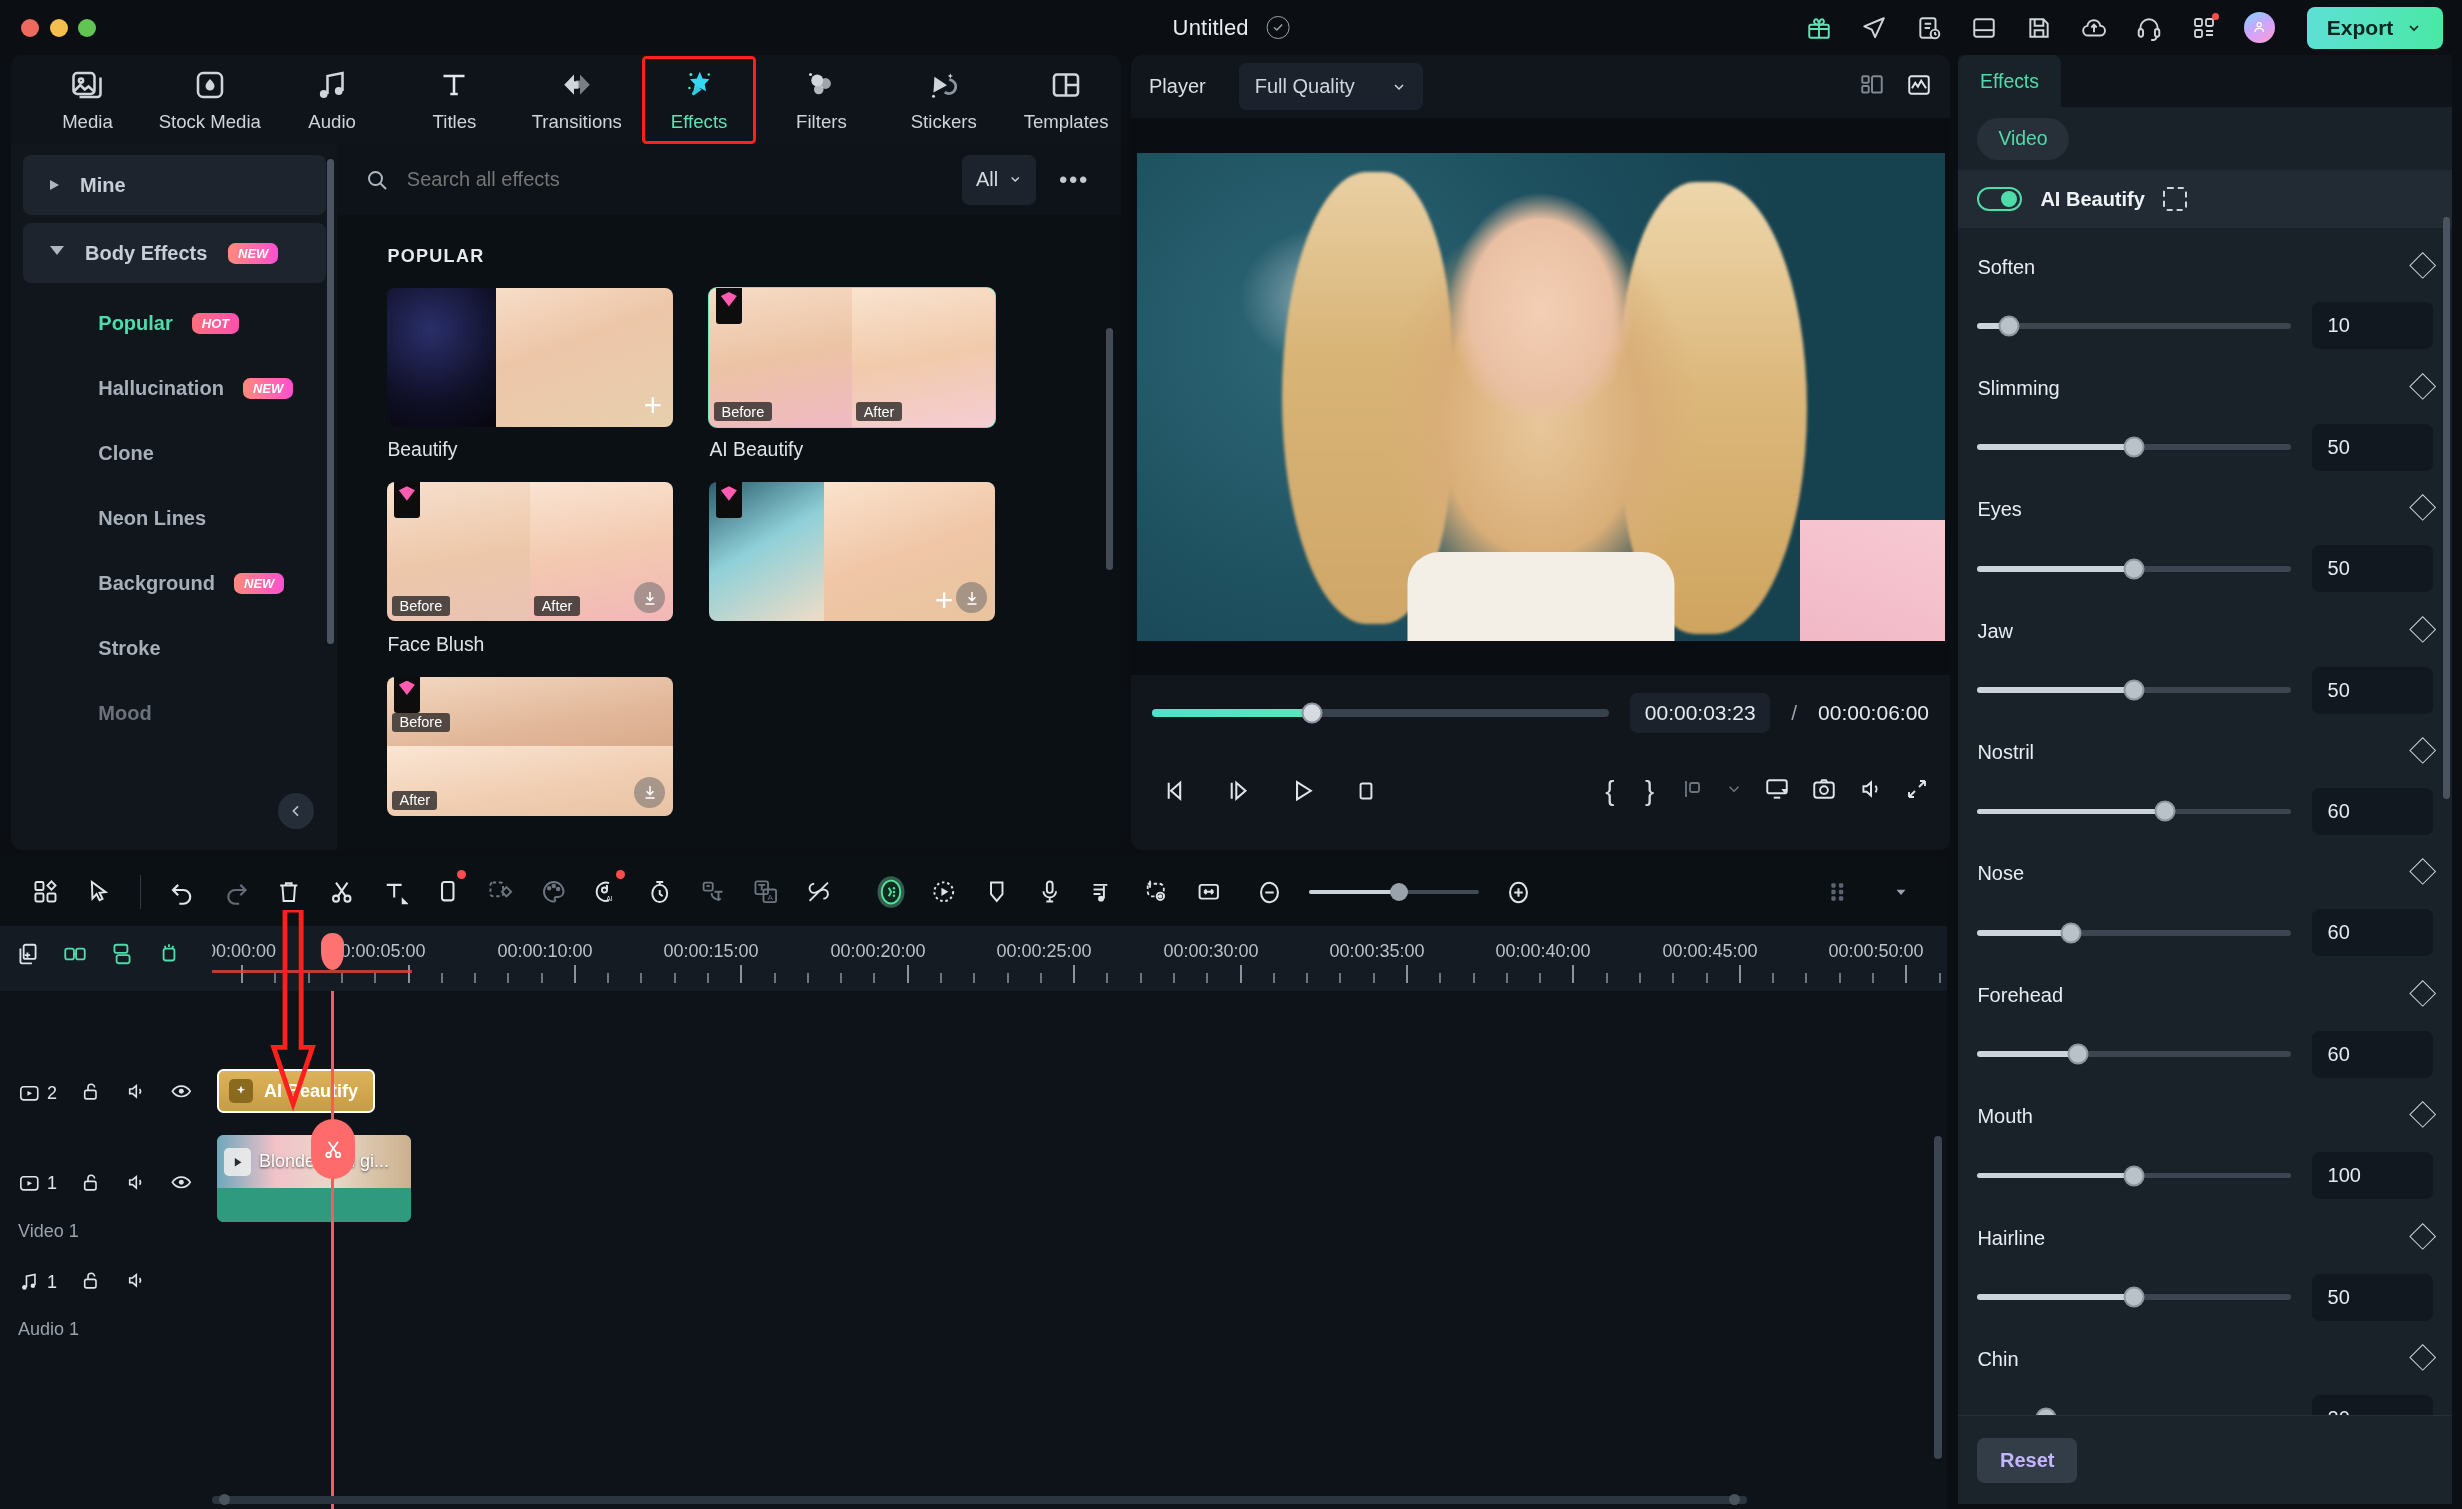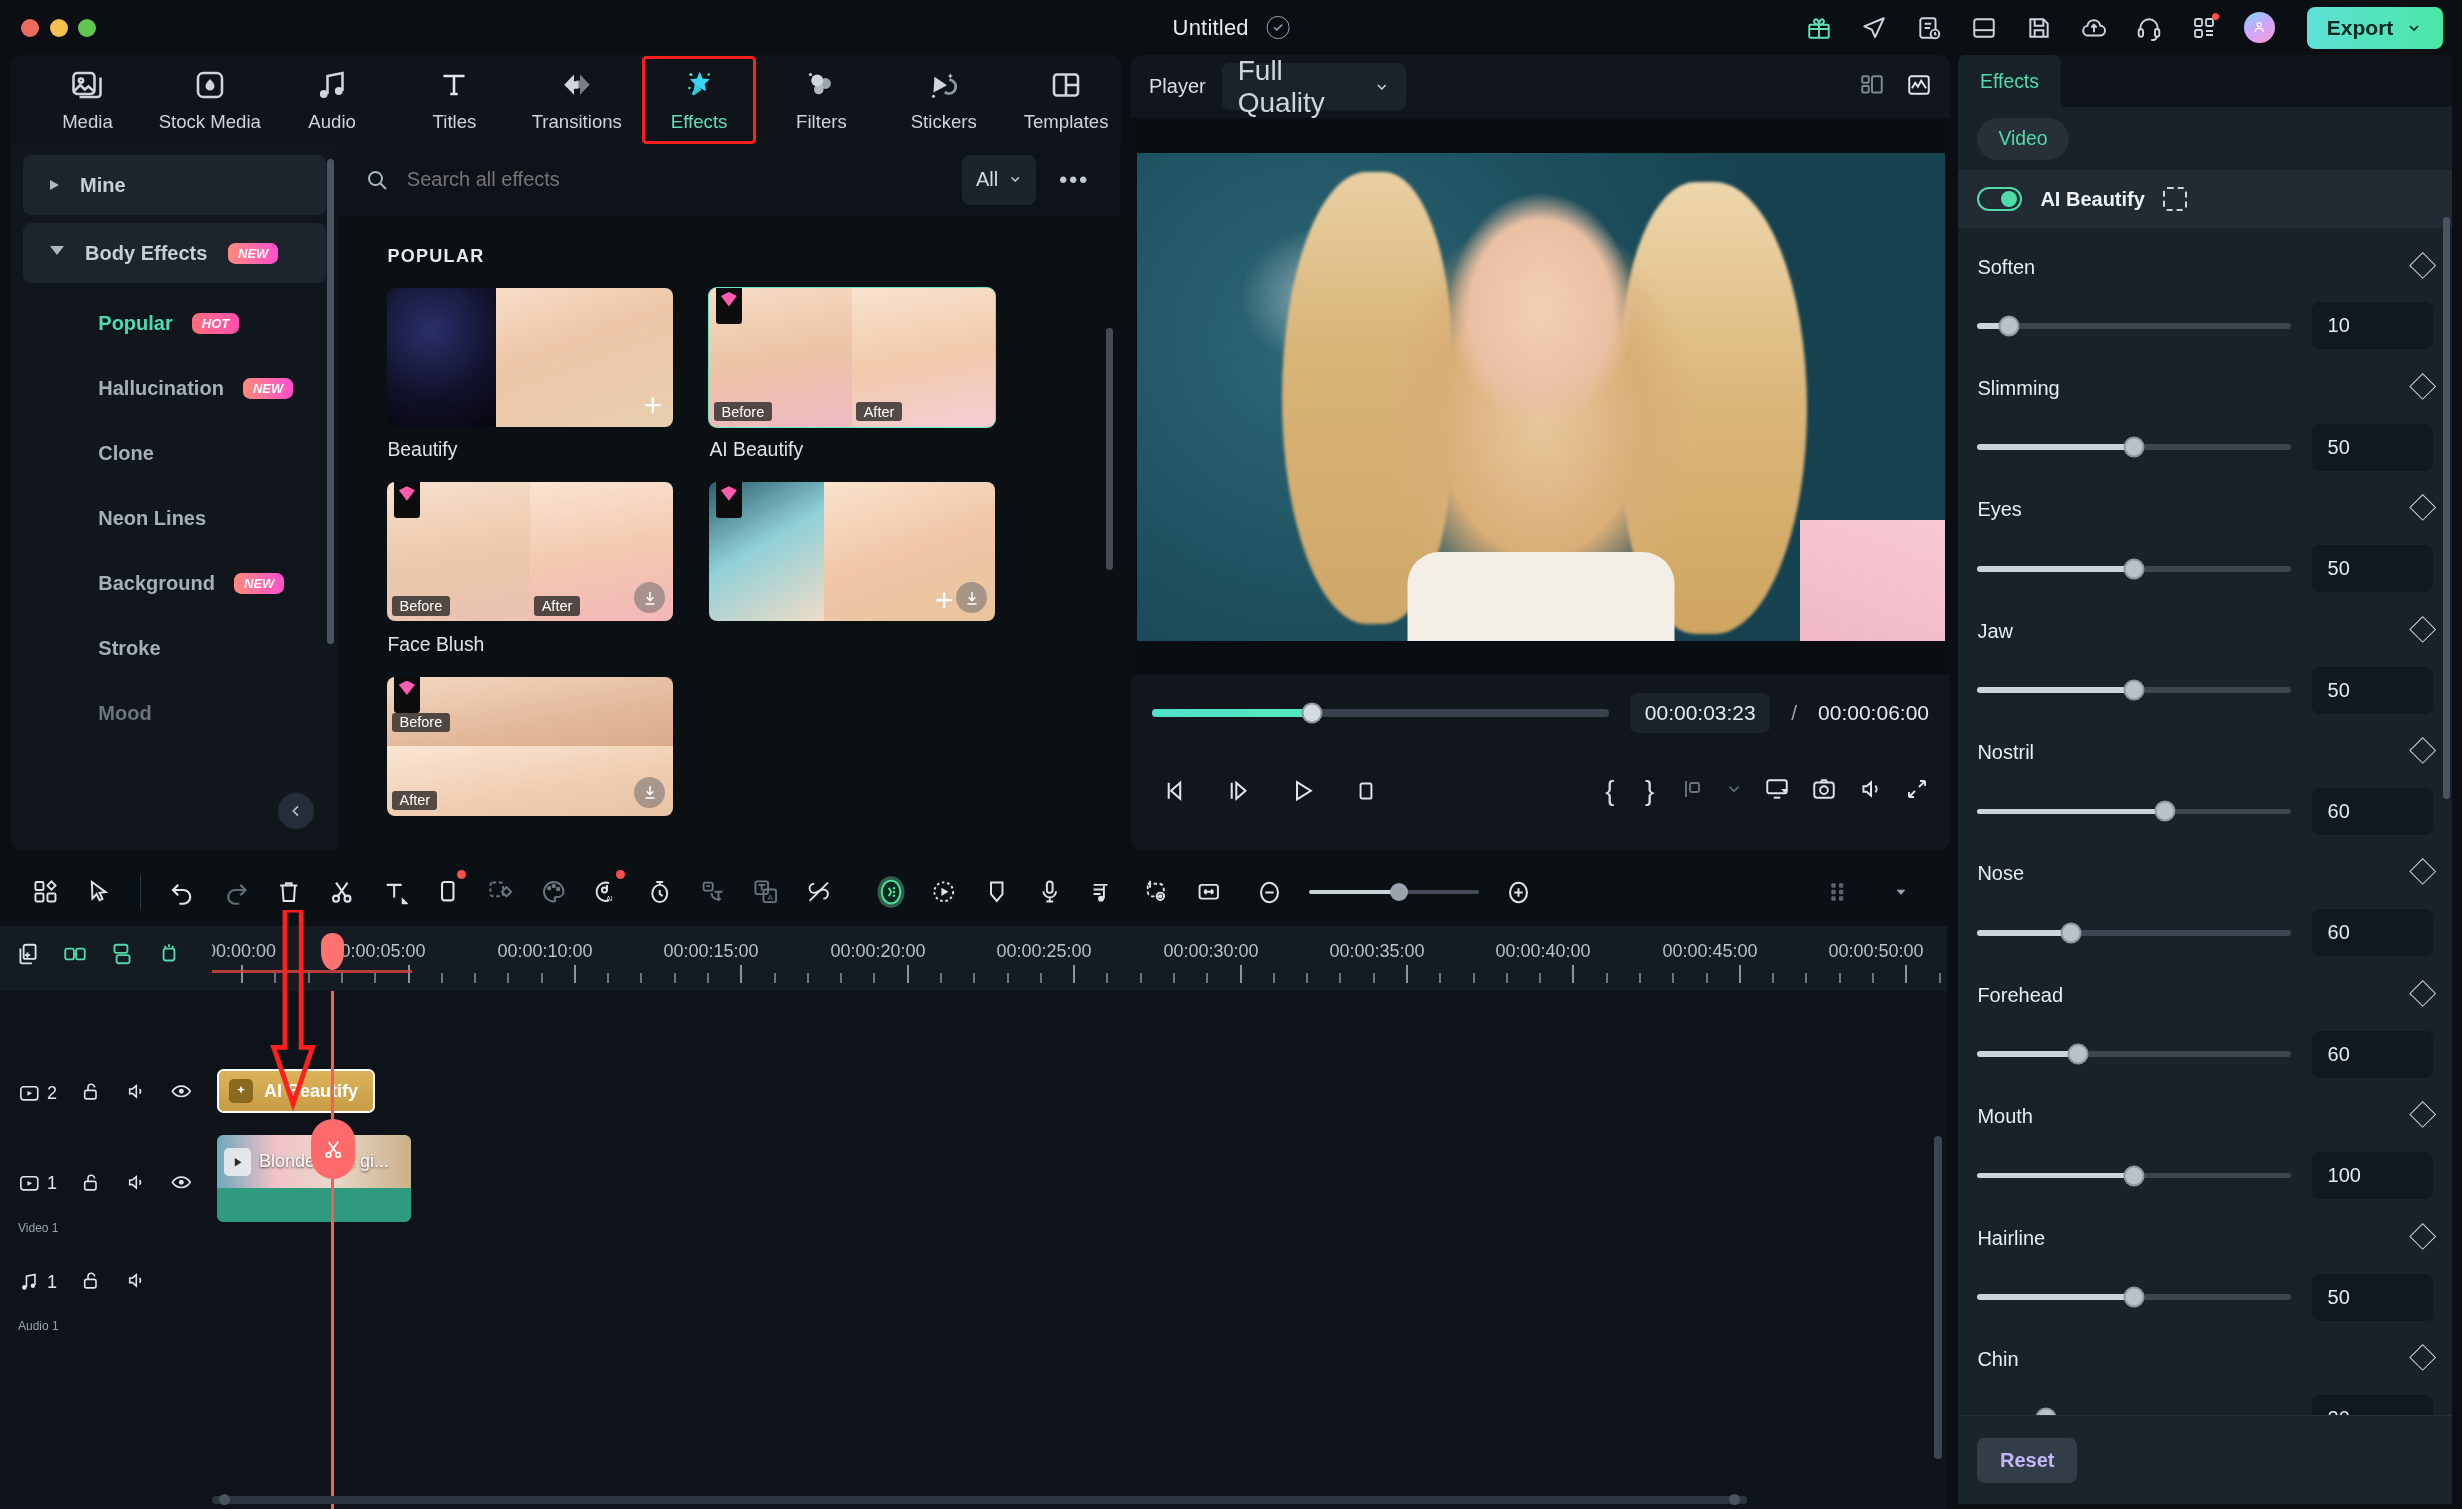--- a/index.html
+++ b/index.html
@@ -142,21 +142,21 @@
 
   
   .player{
     position:absolute;left:1131px;top:55px;width:819px;height:795px;background:#11161d;border-radius:11.3px;overflow:hidden;
   }
   .playerhead{ height:63px;display:flex;align-items:center;padding:0 18px;gap:16px; }
   .playerhead .plabel{ font-size:20px;color:#d9dee4; }
   .qualsel{
     width:184px;height:47px;border-radius:7.3px;background:#1b222b;
     display:flex;align-items:center;justify-content:space-between;padding:3px 16px;
-    font-size:28px;color:#cfd5dc;
+    font-size:20px;color:#cfd5dc;margin-left:17px;
   }
   .ph-right{ margin-left:auto;display:flex;gap:21px;align-items:center; }
   .stage{
     position:absolute;left:0;top:63px;width:819px;height:557px;background:#0a0d11;
     display:flex;align-items:center;justify-content:center;
   }
   .video-frame{
     width:808px;height:488px;position:relative;overflow:hidden;
     background:
       radial-gradient(circle at 22% 38%, #2e6878 0%, #1d4f5e 40%, #16414f 70%),
@@ -276,21 +276,21 @@
   .ruler-strip{ position:absolute;left:212px;top:0;right:0;height:65px;overflow:hidden;}
   .tick-label{ position:absolute;top:14.5px;font-size:18px;color:#b9c1c9;transform:translateX(-50%);}
   .tick{ position:absolute;bottom:8px;width:1.6px;background:#8b949e;}
   .tick.maj{ height:18px;} .tick.min{ height:9.7px;background:#6d7680;}
   .redline{ position:absolute;left:212px;top:44px;width:200px;height:3.2px;background:#e0473f;opacity:.8;}
 
   .tl-tracks{ position:relative;height:519px;background:#0e1319;}
   .trk{ position:absolute;left:0;width:1947px;display:flex;align-items:center;}
   .trkhead{ width:212px;display:flex;align-items:center;gap:22.6px;padding-left:18px;}
   .trknum{ display:flex;align-items:center;gap:6.5px;font-size:18px;color:#dfe4ea;}
-  .trklabel{ position:absolute;left:18px;font-size:12px;color:#9aa3ad;}
+  .trklabel{ position:absolute;left:18px;font-size:18px;color:#9aa3ad;}
   .clip-effect{
     position:absolute;height:44px;border-radius:6.5px;
     background:linear-gradient(180deg,#dcb35a,#c79c44);
     border:2.4px solid #fff; display:flex;align-items:center;gap:11.3px;padding-left:9.7px;
   }
   .clip-effect .ci{ width:24px;height:24px;border-radius:4.8px;background:#8a6a1f;display:flex;align-items:center;justify-content:center;}
   .clip-effect .cn{ font-size:18px;color:#fff;font-weight:bold;white-space:nowrap;}
   .clip-video{
     position:absolute;height:87px;border-radius:6.5px;overflow:hidden;background:#2f9a7e;
   }

